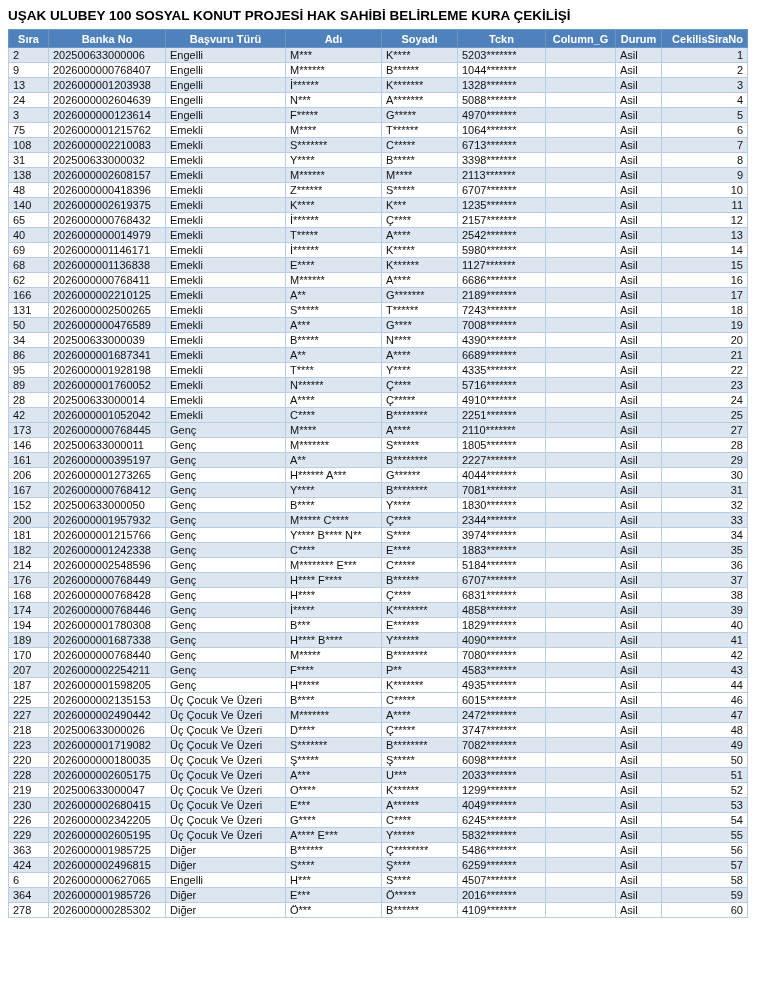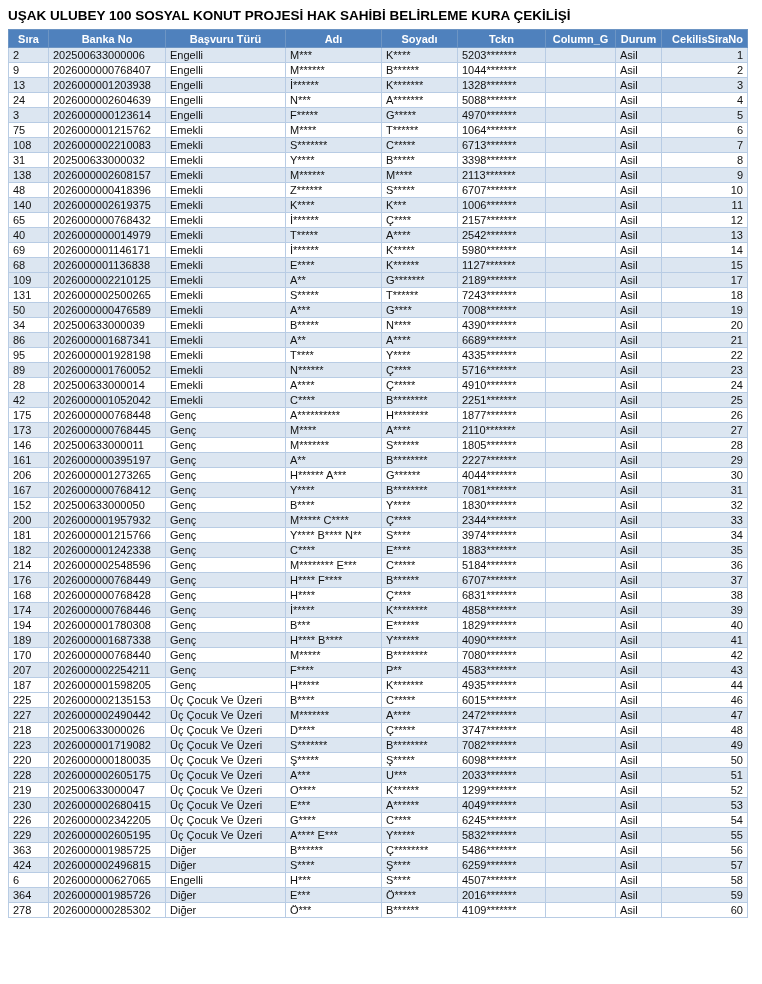--- a/index.html
+++ b/index.html
@@ -198,21 +198,21 @@
           <td></td>
           <td>Asil</td>
           <td class="align-right">10</td>
         </tr>
         <tr class="band">
           <td>140</td>
           <td>2026000002619375</td>
           <td>Emekli</td>
           <td>K****</td>
           <td>K***</td>
-          <td>1006*******</td>
+          <td>1235*******</td>
           <td></td>
           <td>Asil</td>
           <td class="align-right">11</td>
         </tr>
         <tr>
           <td>65</td>
           <td>2026000000768432</td>
           <td>Emekli</td>
           <td>İ******</td>
           <td>Ç****</td>
@@ -247,22 +247,33 @@
           <td>68</td>
           <td>2026000001136838</td>
           <td>Emekli</td>
           <td>E****</td>
           <td>K******</td>
           <td>1127*******</td>
           <td></td>
           <td>Asil</td>
           <td class="align-right">15</td>
         </tr>
-        <tr class="band">
-          <td>109</td>
+        <tr>
+          <td>62</td>
+          <td>2026000000768411</td>
+          <td>Emekli</td>
+          <td>M******</td>
+          <td>A****</td>
+          <td>6686*******</td>
+          <td></td>
+          <td>Asil</td>
+          <td class="align-right">16</td>
+        </tr>
+        <tr class="band">
+          <td>166</td>
           <td>2026000002210125</td>
           <td>Emekli</td>
           <td>A**</td>
           <td>G*******</td>
           <td>2189*******</td>
           <td></td>
           <td>Asil</td>
           <td class="align-right">17</td>
         </tr>
         <tr>
@@ -345,31 +356,20 @@
         <tr class="band">
           <td>42</td>
           <td>2026000001052042</td>
           <td>Emekli</td>
           <td>C****</td>
           <td>B********</td>
           <td>2251*******</td>
           <td></td>
           <td>Asil</td>
           <td class="align-right">25</td>
-        </tr>
-        <tr>
-          <td>175</td>
-          <td>2026000000768448</td>
-          <td>Genç</td>
-          <td>A**********</td>
-          <td>H********</td>
-          <td>1877*******</td>
-          <td></td>
-          <td>Asil</td>
-          <td class="align-right">26</td>
         </tr>
         <tr class="band">
           <td>173</td>
           <td>2026000000768445</td>
           <td>Genç</td>
           <td>M****</td>
           <td>A****</td>
           <td>2110*******</td>
           <td></td>
           <td>Asil</td>

